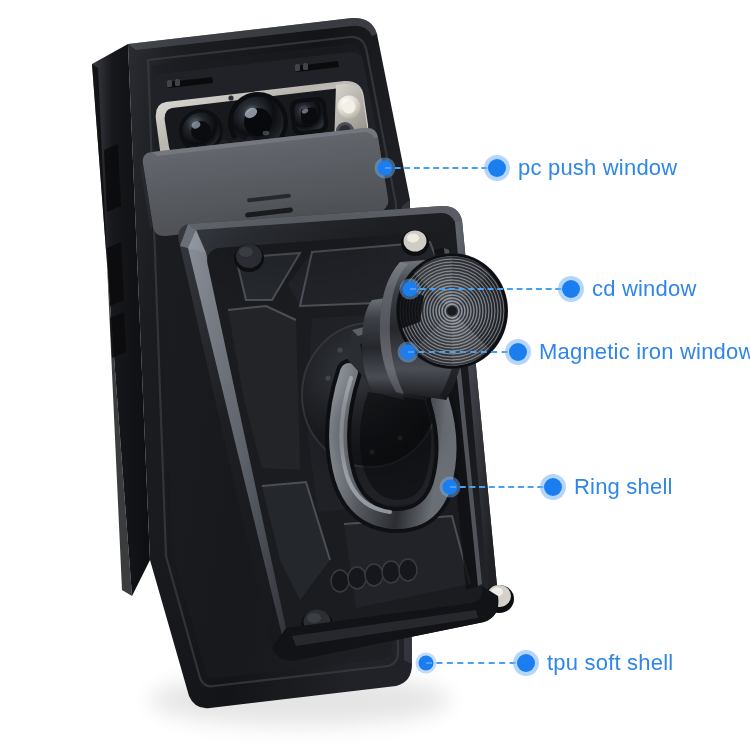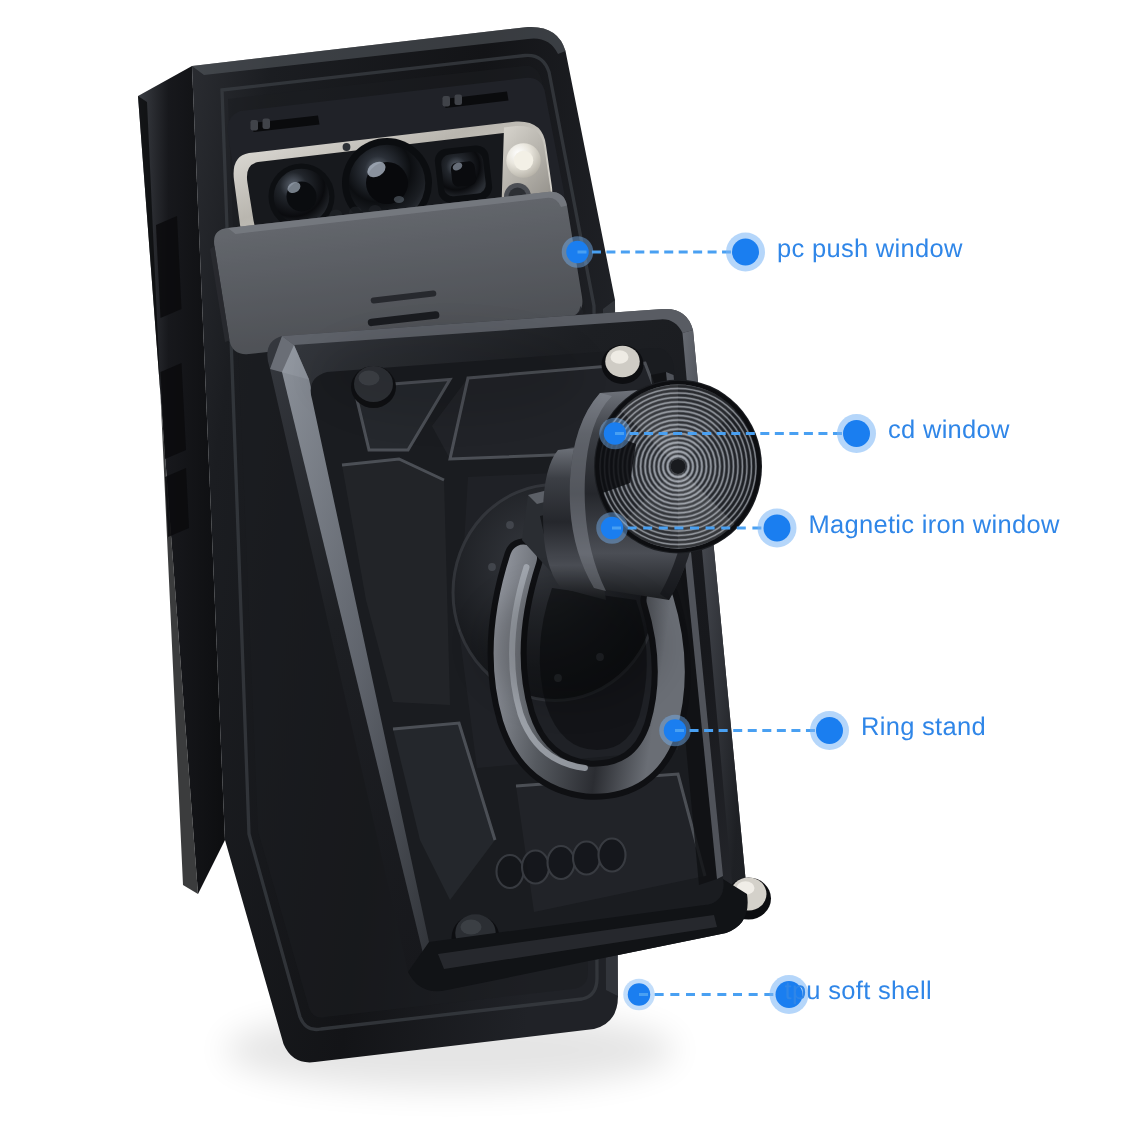--- a/index.html
+++ b/index.html
@@ -32,21 +32,21 @@
   }
   .callout {
     position: absolute;
     pointer-events: auto;
   }
   .callout-label {
     position: absolute;
     white-space: nowrap;
     color: #2f86e8;
     font-family: "Liberation Sans", sans-serif;
-    font-size: 17px;
+    font-size: 22px;
     font-weight: 400;
     letter-spacing: 0.2px;
     line-height: 1;
   }
   .dot {
     position: absolute;
     width: 18px; height: 18px;
     border-radius: 50%;
     background: #1a7ef0;
     box-shadow: 0 0 0 4px rgba(120,180,245,0.55);
@@ -482,24 +482,24 @@
       <div class="dot small" style="left:408px; top:352px;"></div>
       <div class="leader" style="left:408px; top:352px; width:110px;"></div>
       <div class="dot" style="left:518px; top:352px;"></div>
       <div class="callout-label" style="left:539px; top:341px;">Magnetic iron window</div>
     </div>
 
     <div class="callout">
       <div class="dot small" style="left:450px; top:487px;"></div>
       <div class="leader" style="left:450px; top:487px; width:103px;"></div>
       <div class="dot" style="left:553px; top:487px;"></div>
-      <div class="callout-label" style="left:574px; top:476px;">Ring stand</div>
+      <div class="callout-label" style="left:574px; top:476px;">Ring shell</div>
     </div>
 
     <div class="callout">
       <div class="dot small" style="left:426px; top:663px;"></div>
       <div class="leader" style="left:426px; top:663px; width:100px;"></div>
       <div class="dot" style="left:526px; top:663px;"></div>
-      <div class="callout-label" style="left:523px; top:652px;">tpu soft shell</div>
+      <div class="callout-label" style="left:547px; top:652px;">tpu soft shell</div>
     </div>
 
   </div>
 </div>
 
 </body></html>

